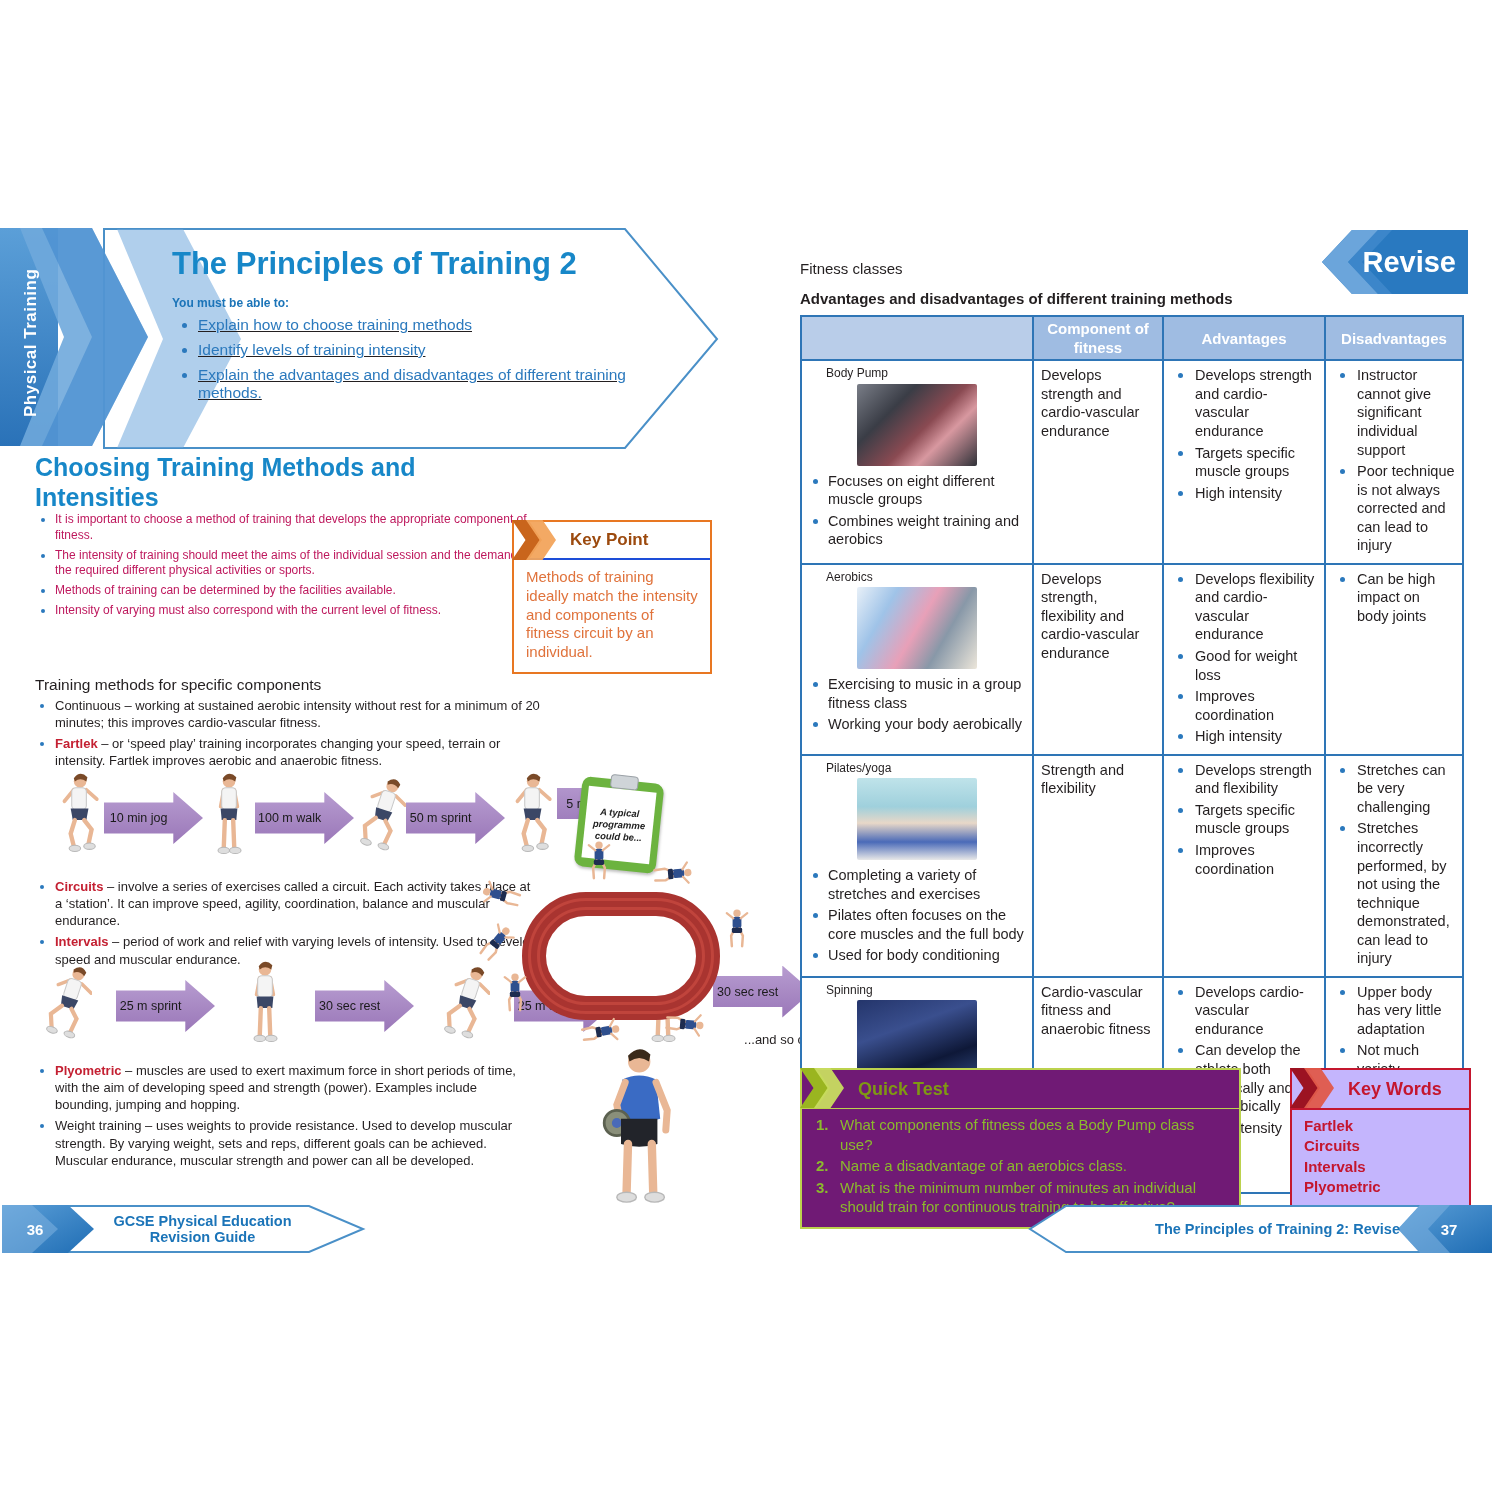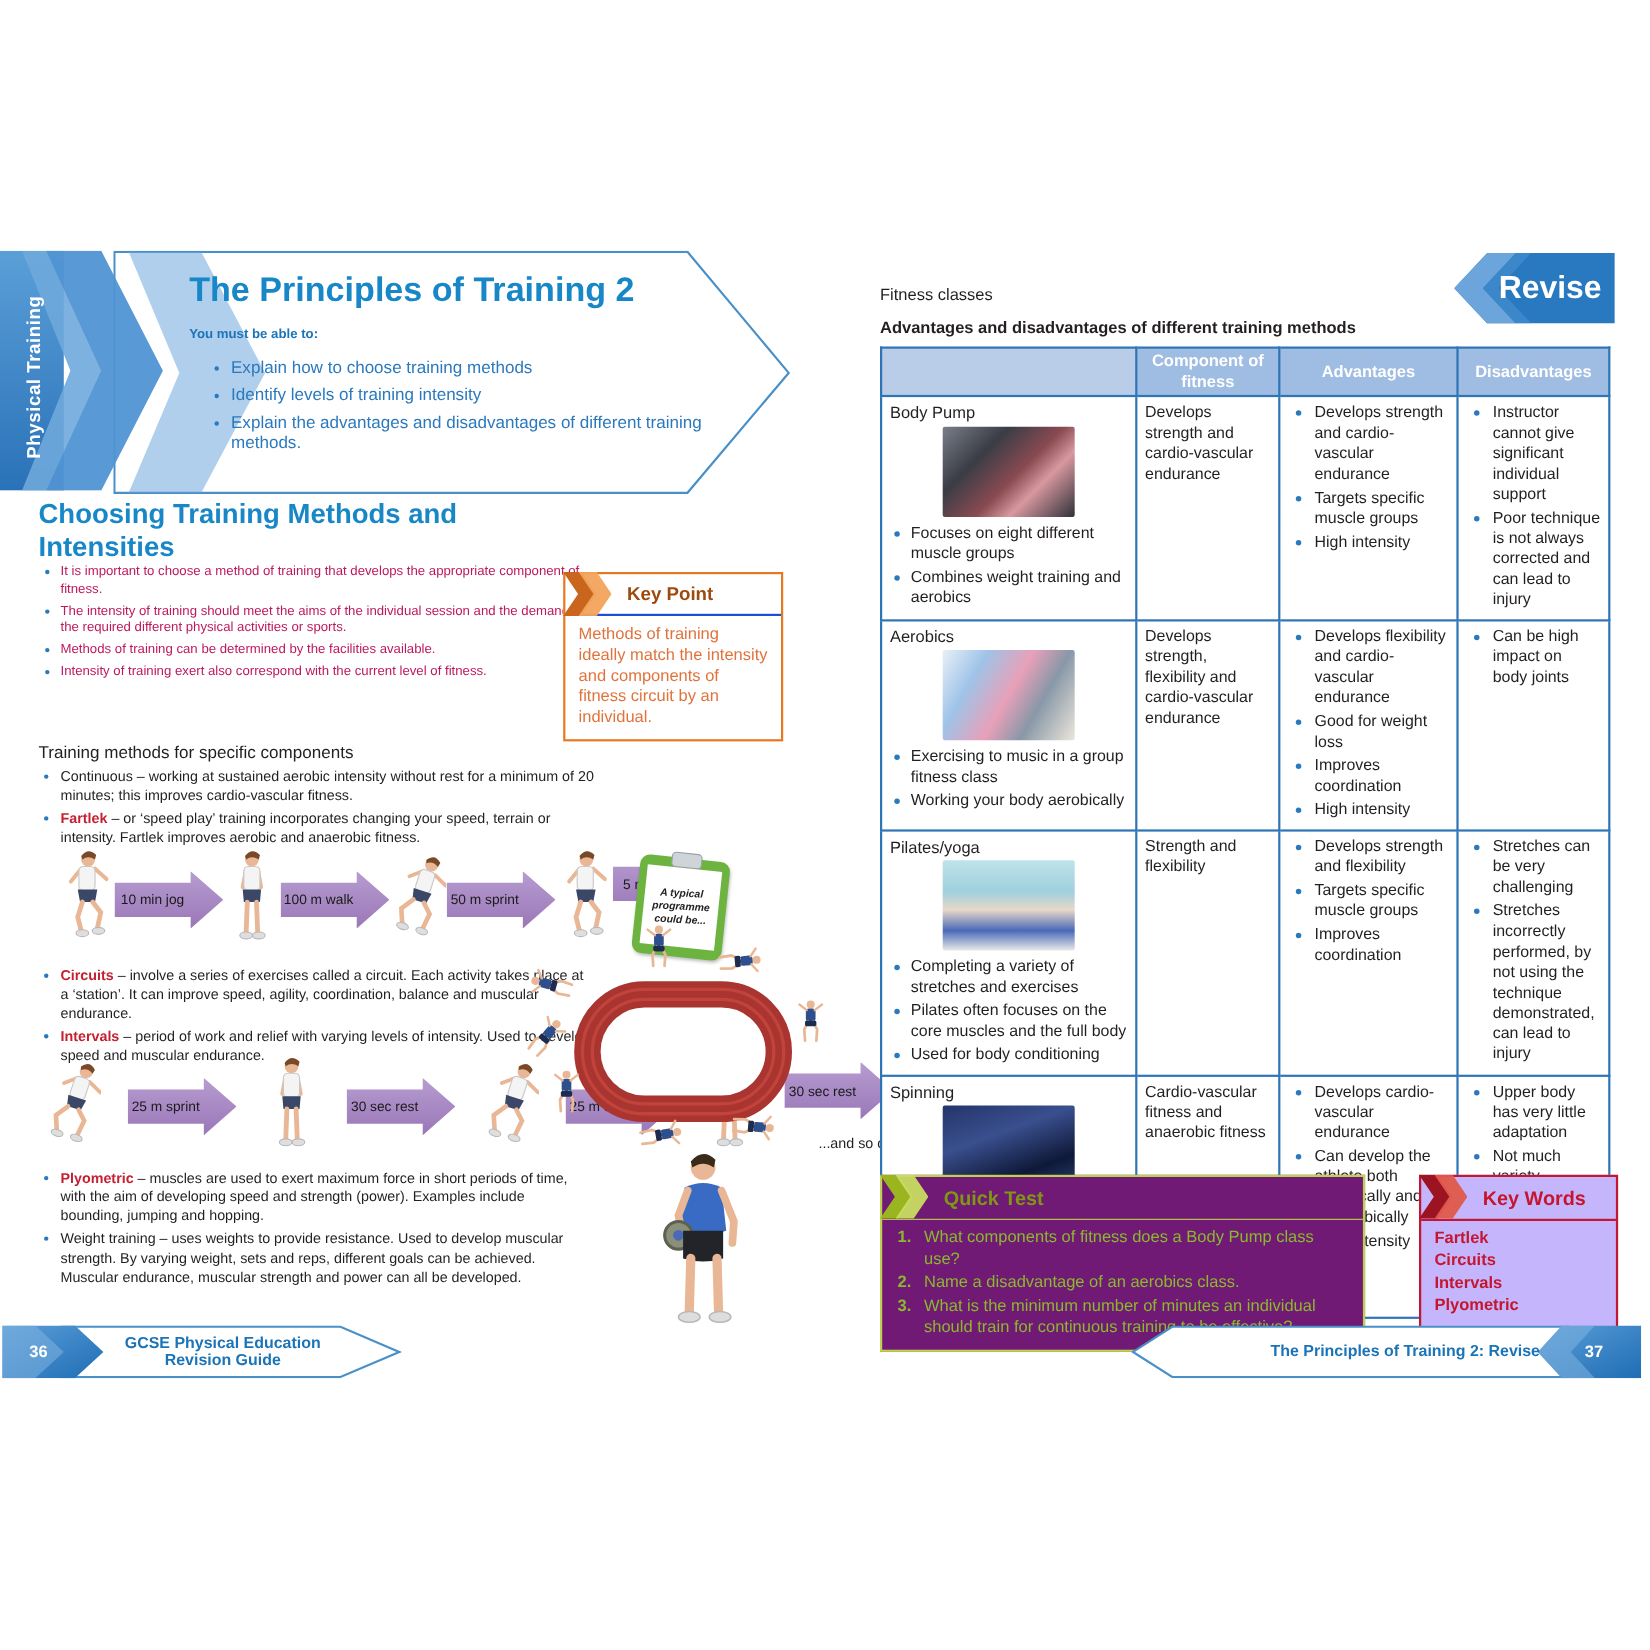--- a/index.html
+++ b/index.html
@@ -10,21 +10,21 @@
   
   .banner-svg{left:103px;top:228px;}
   .side-tab-svg{left:0;top:228px;}
   .side-tab-text{left:14px;top:252px;height:182px;width:34px;
      writing-mode:vertical-rl;transform:rotate(180deg);
      color:#fff;font-weight:bold;font-size:17px;letter-spacing:.5px;
      display:flex;align-items:center;justify-content:center;}
   .banner-content{left:172px;top:246px;width:500px;}
   .page-title{font-size:31px;font-weight:bold;color:#1787c8;margin:0 0 14px 0;}
   .lead{font-size:12px;font-weight:bold;color:#1b74b8;margin:0 0 6px 0;}
-  ul.objectives{margin:16px;padding:0 0 0 22px;}
+  ul.objectives{margin:4px;padding:0 0 0 22px;text-decoration:underline;}
   ul.objectives li{font-size:15.5px;color:#2b79bd;margin-bottom:7px;list-style:disc;}
 
   .section-heading{left:35px;top:452px;width:470px;font-size:25px;line-height:1.2;
      font-weight:bold;color:#1787c8;}
   ul.intro{left:35px;top:512px;width:482px;margin:0;padding:0 0 0 20px;}
   ul.intro li{font-size:12px;line-height:1.32;margin-bottom:4px;list-style:disc;color:#be185d;}
   ul.intro li::marker{color:#2b79bd;}
 
   .key-point{left:512px;top:520px;width:196px;border:2px solid #e87722;background:#fff;}
   .box-head{position:relative;height:36px;display:flex;align-items:center;}
@@ -97,21 +97,21 @@
 
   table.classes{position:absolute;left:800px;top:315px;width:662px;border-collapse:collapse;
      table-layout:fixed;background:#fff;}
   table.classes col.c1{width:232px;} table.classes col.c2{width:130px;}
   table.classes col.c3{width:162px;} table.classes col.c4{width:138px;}
   table.classes th,table.classes td{border:2px solid #2e75b6;vertical-align:top;
      padding:5px 7px;font-size:14.5px;line-height:1.28;}
   table.classes th{height:38px;background:#9fbce2;color:#fff;font-size:15px;
      vertical-align:middle;text-align:center;padding:2px;}
   table.classes th.empty{background:#b9cde9;}
-  .class-name{font-size:15px;margin-bottom:2px;}
+  .class-name{font-size:12px;margin-bottom:2px;margin-left:17px;}
   .photo{width:120px;height:82px;margin:2px auto 6px auto;border-radius:2px;}
   .ph-bodypump{background:linear-gradient(135deg,#7a7e88 0%,#3a3d46 30%,#8a4a52 55%,#d898a0 70%,#2f3138 100%);}
   .ph-aerobics{background:linear-gradient(120deg,#e8f0f8 0%,#9fc3e8 25%,#e8a0b8 50%,#8898a8 70%,#ece6da 100%);}
   .ph-pilates{background:linear-gradient(180deg,#bfe3ea 0%,#9fd0dc 35%,#e8d8c8 55%,#4a6ab8 78%,#e8e8e8 100%);}
   .ph-spinning{background:linear-gradient(160deg,#24356b 0%,#3a4f8e 35%,#0e1838 70%,#31497e 100%);}
   ul.cell{margin:0;padding:0;list-style:none;}
   ul.cell li{position:relative;padding-left:19px;margin-bottom:3px;}
   ul.cell li::before{content:"";position:absolute;left:4px;top:7px;width:5px;height:5px;
      border-radius:50%;background:#2b79bd;}
   ul.cell.wide li{padding-left:24px;}
@@ -233,21 +233,21 @@
     <li>Explain the advantages and disadvantages of different training methods.</li>
   </ul>
 </div>
 
 <div class="abs section-heading">Choosing Training Methods and Intensities</div>
 
 <ul class="abs intro">
   <li>It is important to choose a method of training that develops the appropriate component of fitness.</li>
   <li>The intensity of training should meet the aims of the individual session and the demands of the required different physical activities or sports.</li>
   <li>Methods of training can be determined by the facilities available.</li>
-  <li>Intensity of training exert also correspond with the current level of fitness.</li>
+  <li>Intensity of varying must also correspond with the current level of fitness.</li>
 </ul>
 
 <div class="abs key-point kp">
   <div class="box-head">
     <span class="chev">
           <i class="b"></i>
           <i class="f"></i>
         </span>
     <span class="title">Key Point</span>
   </div>

